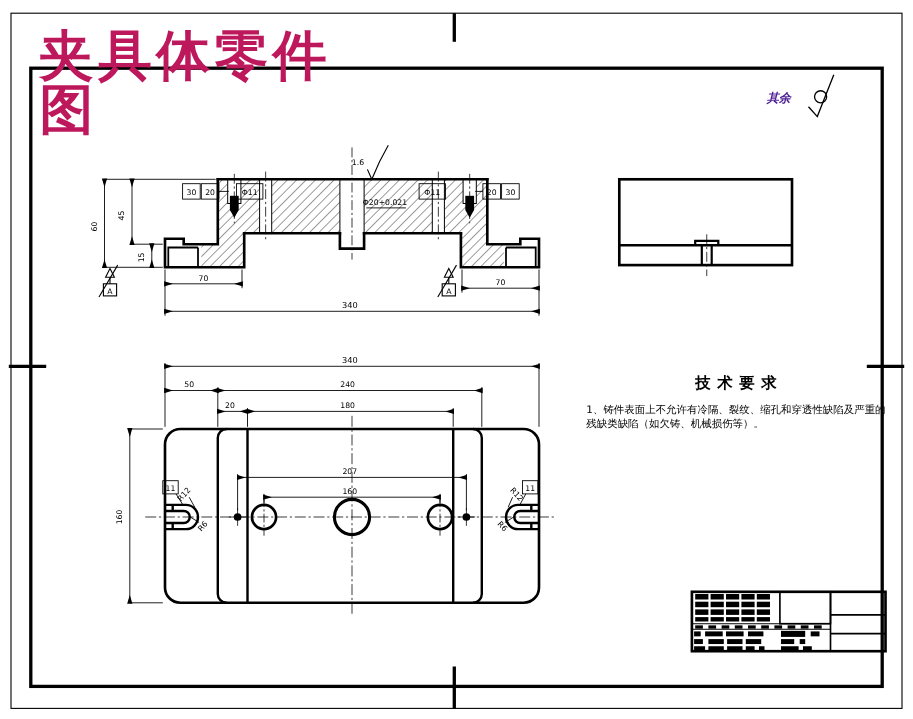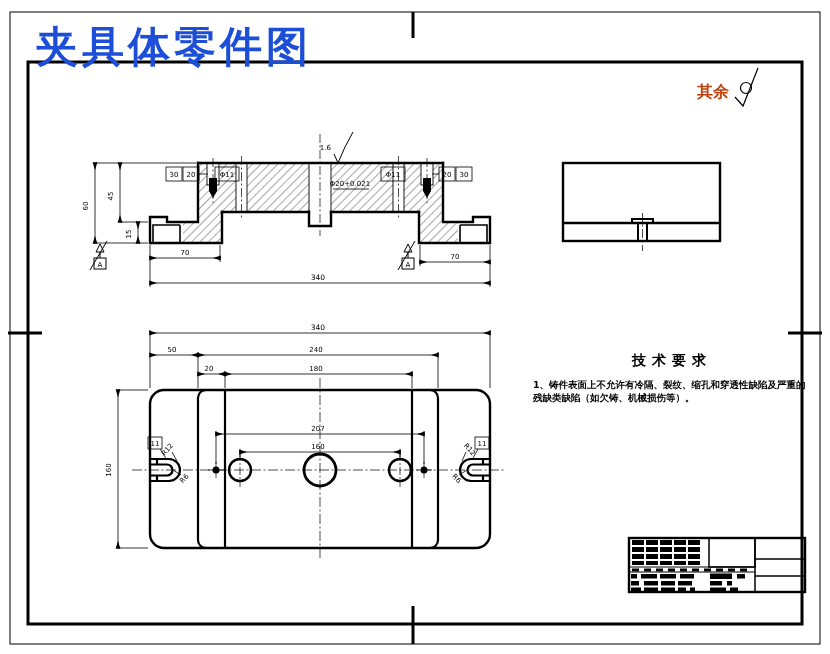--- a/index.html
+++ b/index.html
@@ -1,25 +1,25 @@
 <!DOCTYPE html>
 <html><head>
 <meta charset="utf-8">
 <style>
   html,body{margin:0;padding:0;background:#fff;}
   .canvas{position:relative;width:830px;height:654px;background:#ffffff;overflow:hidden;
           font-family:"DejaVu Sans",sans-serif;}
   svg{position:absolute;left:0;top:0;}
   .drawing-title{position:absolute;left:36px;top:26px;width:300px;
       font-family:Liberation Serif, serif;
-      font-size:42px;font-weight:bold;color:#1d4ed8;letter-spacing:4px;line-height:1;}
-  .qiyu{position:absolute;left:697px;top:82px;font-size:16px;font-weight:bold;color:#c2410c;}
-  .techreq{position:absolute;left:533px;top:352px;width:278px;color:#000;}
+      font-size:49px;font-weight:bold;color:#be185d;letter-spacing:4px;line-height:1;}
+  .qiyu{position:absolute;left:697px;top:82px;font-size:11px;font-weight:bold;color:#4c1d95;font-style:italic;}
+  .techreq{position:absolute;left:533px;top:340px;width:278px;color:#000;}
   .techreq h3{margin:0 0 8px 0;text-align:center;font-size:14px;font-weight:bold;letter-spacing:6px;}
-  .techreq p{margin:0 0 2px 0;font-size:9.5px;font-weight:bold;line-height:13px;}
+  .techreq p{margin:0 0 2px 0;font-size:9.5px;font-weight:normal;line-height:13px;}
   text{font-family:"DejaVu Sans",sans-serif;fill:#000;}
   .dim{font-size:7px;}
   .dimbig{font-size:7.5px;}
 </style>
 </head>
 <body>
 
 <div class="canvas">
 
 <svg width="830" height="654" viewBox="0 0 830 654">

